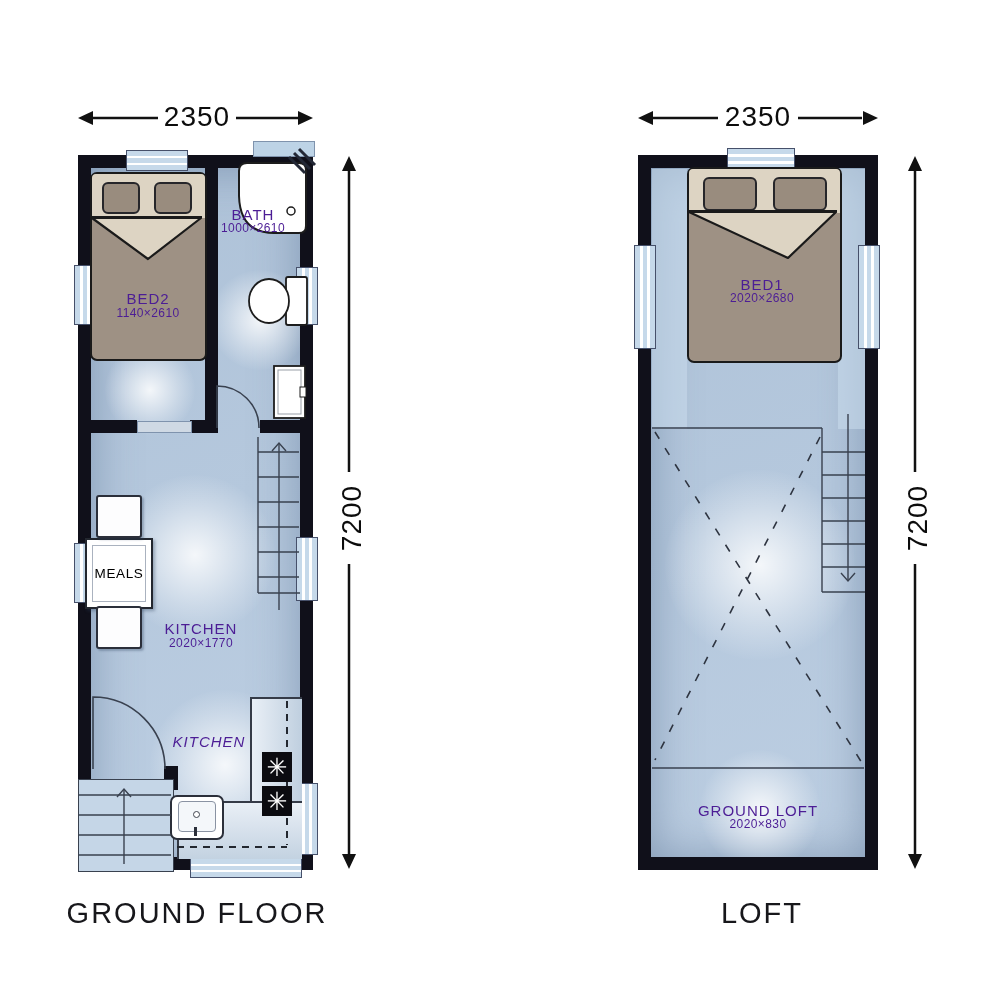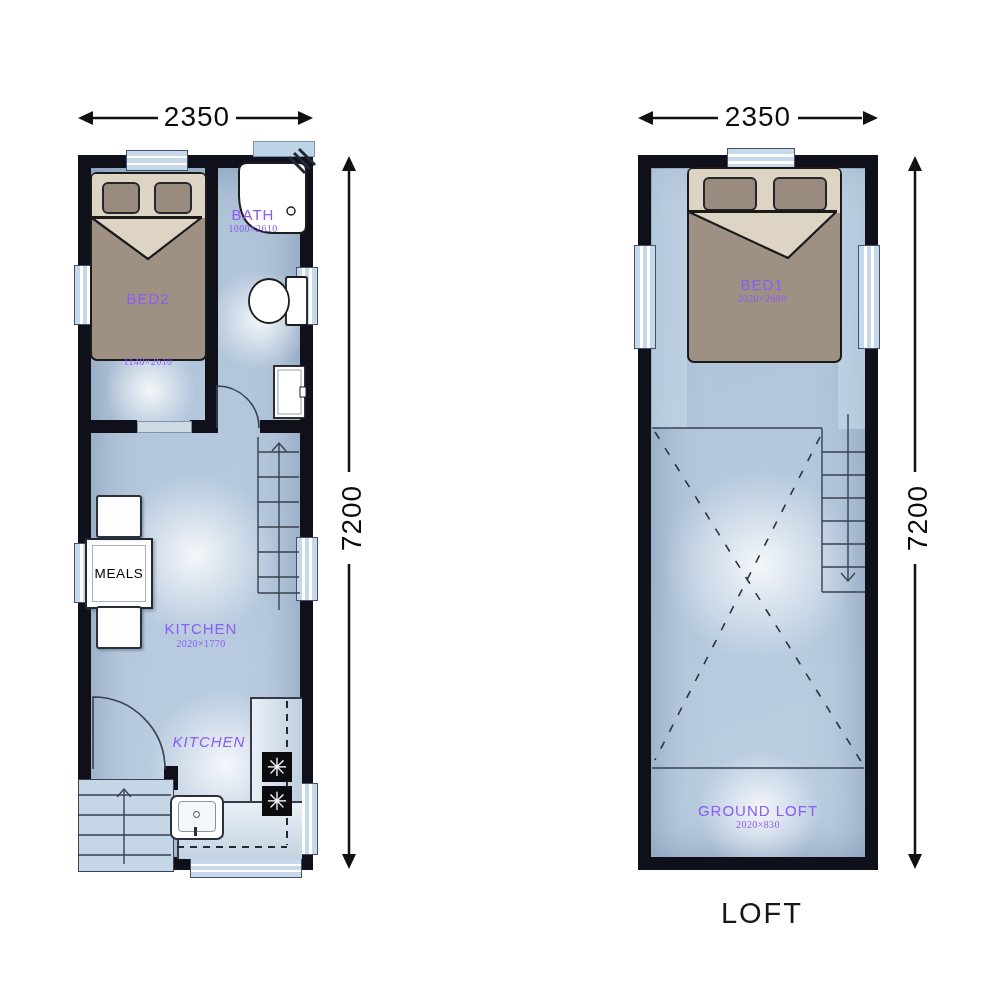--- a/index.html
+++ b/index.html
@@ -24,23 +24,23 @@
   .table{position:absolute;background:#ffffff;border:2.5px solid #23272f;display:flex;align-items:center;justify-content:center;box-shadow:2px 2px 3px rgba(40,60,90,.35);}
   .table-inner{position:absolute;inset:5px;border:1.5px solid #aab2bf;}
   .chair{position:absolute;background:#fdfdfe;border:2px solid #2b2f3a;border-radius:3px;box-shadow:2px 2px 2px rgba(40,60,90,.3);}
   .burner{position:absolute;width:30px;height:30px;background:#0b0b10;color:#ffffff;
           display:flex;align-items:center;justify-content:center;font-size:25px;line-height:1;}
   .sink{position:absolute;background:#ffffff;border:2px solid #2b2f3a;border-radius:7px;}
   .sink-inner{position:absolute;left:6px;top:4px;width:36px;height:29px;background:#f4f7fa;border:1.5px solid #8a93a3;border-radius:4px;}
   .dot{position:absolute;border:1.5px solid #40454f;border-radius:50%;background:#fff;}
   .loft-strip{position:absolute;background:rgba(202,220,237,.55);}
   svg.overlay{position:absolute;left:0;top:0;pointer-events:none;}
-  .txt{position:absolute;transform:translate(-50%,-50%);white-space:nowrap;color:#8b5cf6;text-align:center;}
+  .txt{position:absolute;transform:translate(-50%,-50%);white-space:nowrap;color:#4c1d95;text-align:center;}
   .room-label{font-size:15px;letter-spacing:1px;}
-  .room-size{font-size:10px;letter-spacing:.4px;font-family:Liberation Serif, serif;}
+  .room-size{font-size:12px;letter-spacing:.4px;}
   .meals-label{font-size:13.5px;letter-spacing:.6px;position:relative;z-index:2;}
   .dim-num{font-size:28px;letter-spacing:1px;color:#0c0c0c;}
   .dim-num.rot{transform:translate(-50%,-50%) rotate(-90deg);}
   .floor-title{font-size:29px;letter-spacing:2px;color:#17171b;}
 </style>
 </head>
 <body>
 
 <div class="canvas">
 
@@ -203,30 +203,31 @@
       <span>✳</span>
     </div>
   <div class="burner" style="left:262px;top:786px;">
       <span>✳</span>
     </div>
 
   <div class="txt dim-num" style="left:197px;top:117px;">2350</div>
   <div class="txt dim-num rot" style="left:352px;top:518px;">7200</div>
 
   <div class="txt room-label" style="left:148px;top:298px;">BED2</div>
-  <div class="txt room-size" style="left:148px;top:313px;margin-top:48px;">1140×2610</div>
+  <div class="txt room-size" style="left:148px;top:313px;">1140×2610</div>
 
   <div class="txt room-label" style="left:253px;top:214px;">BATH</div>
   <div class="txt room-size" style="left:253px;top:228px;">1000×2610</div>
 
   <div class="txt room-label" style="left:201px;top:628px;">KITCHEN</div>
   <div class="txt room-size" style="left:201px;top:643px;">2020×1770</div>
 
   <div class="txt room-label" style="left:209px;top:741px;font-style:italic;">KITCHEN</div>
 
+  <div class="txt floor-title" style="left:197px;top:913px;">GROUND FLOOR</div>
 
   <div class="txt dim-num" style="left:758px;top:117px;">2350</div>
   <div class="txt dim-num rot" style="left:918px;top:518px;">7200</div>
 
   <div class="txt room-label" style="left:762px;top:284px;">BED1</div>
   <div class="txt room-size" style="left:762px;top:298px;">2020×2680</div>
 
   <div class="txt room-label" style="left:758px;top:810px;">GROUND LOFT</div>
   <div class="txt room-size" style="left:758px;top:824px;">2020×830</div>
 

